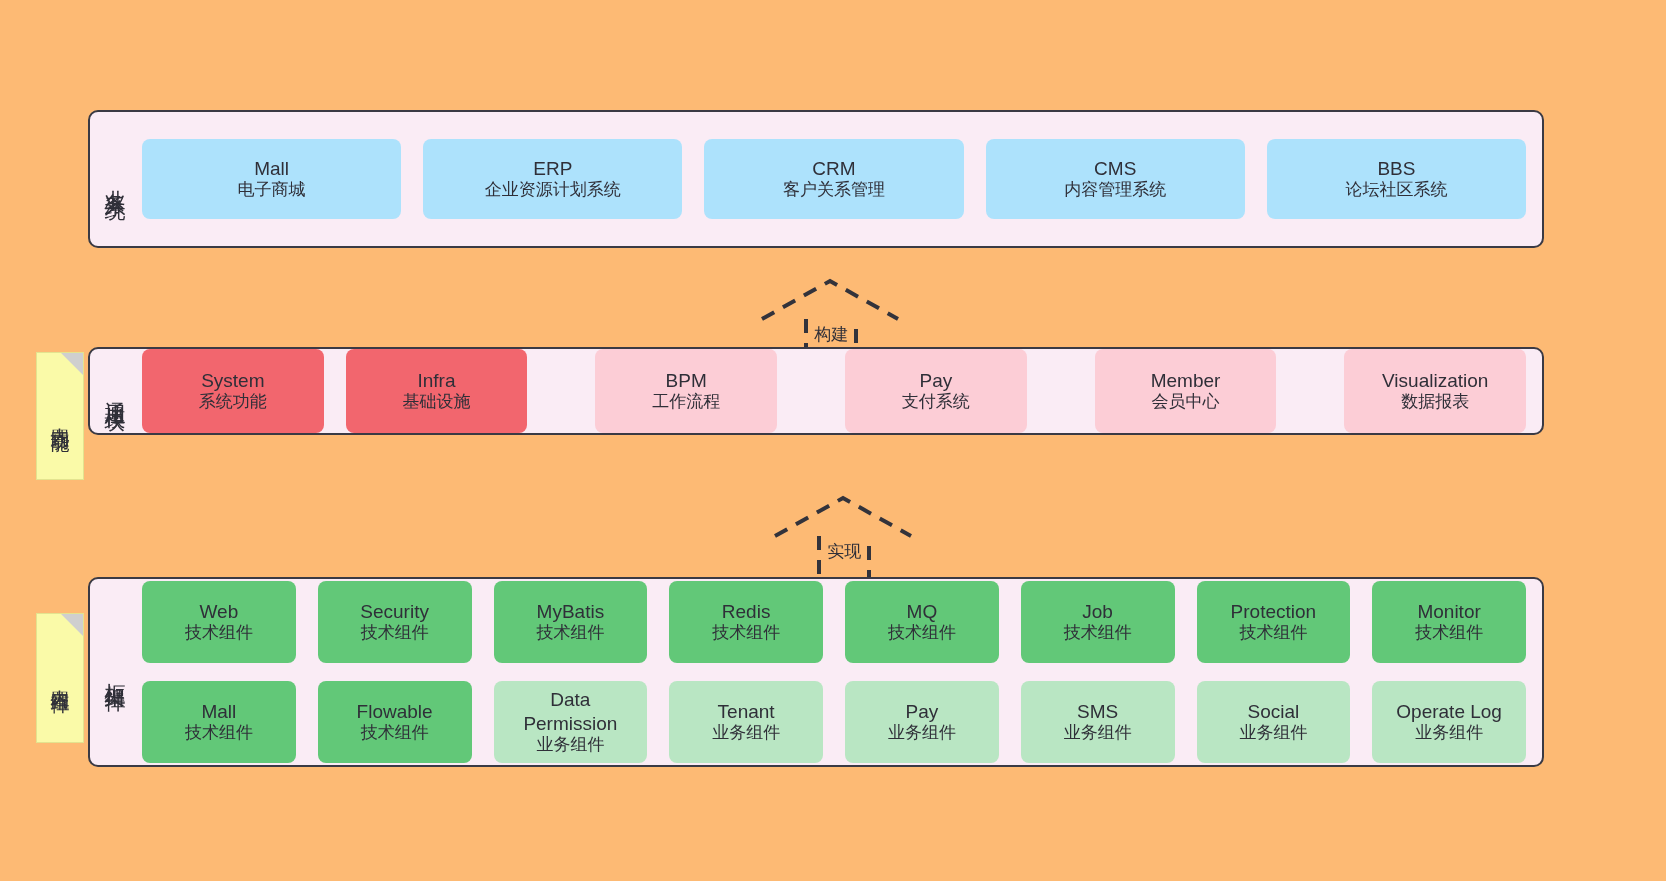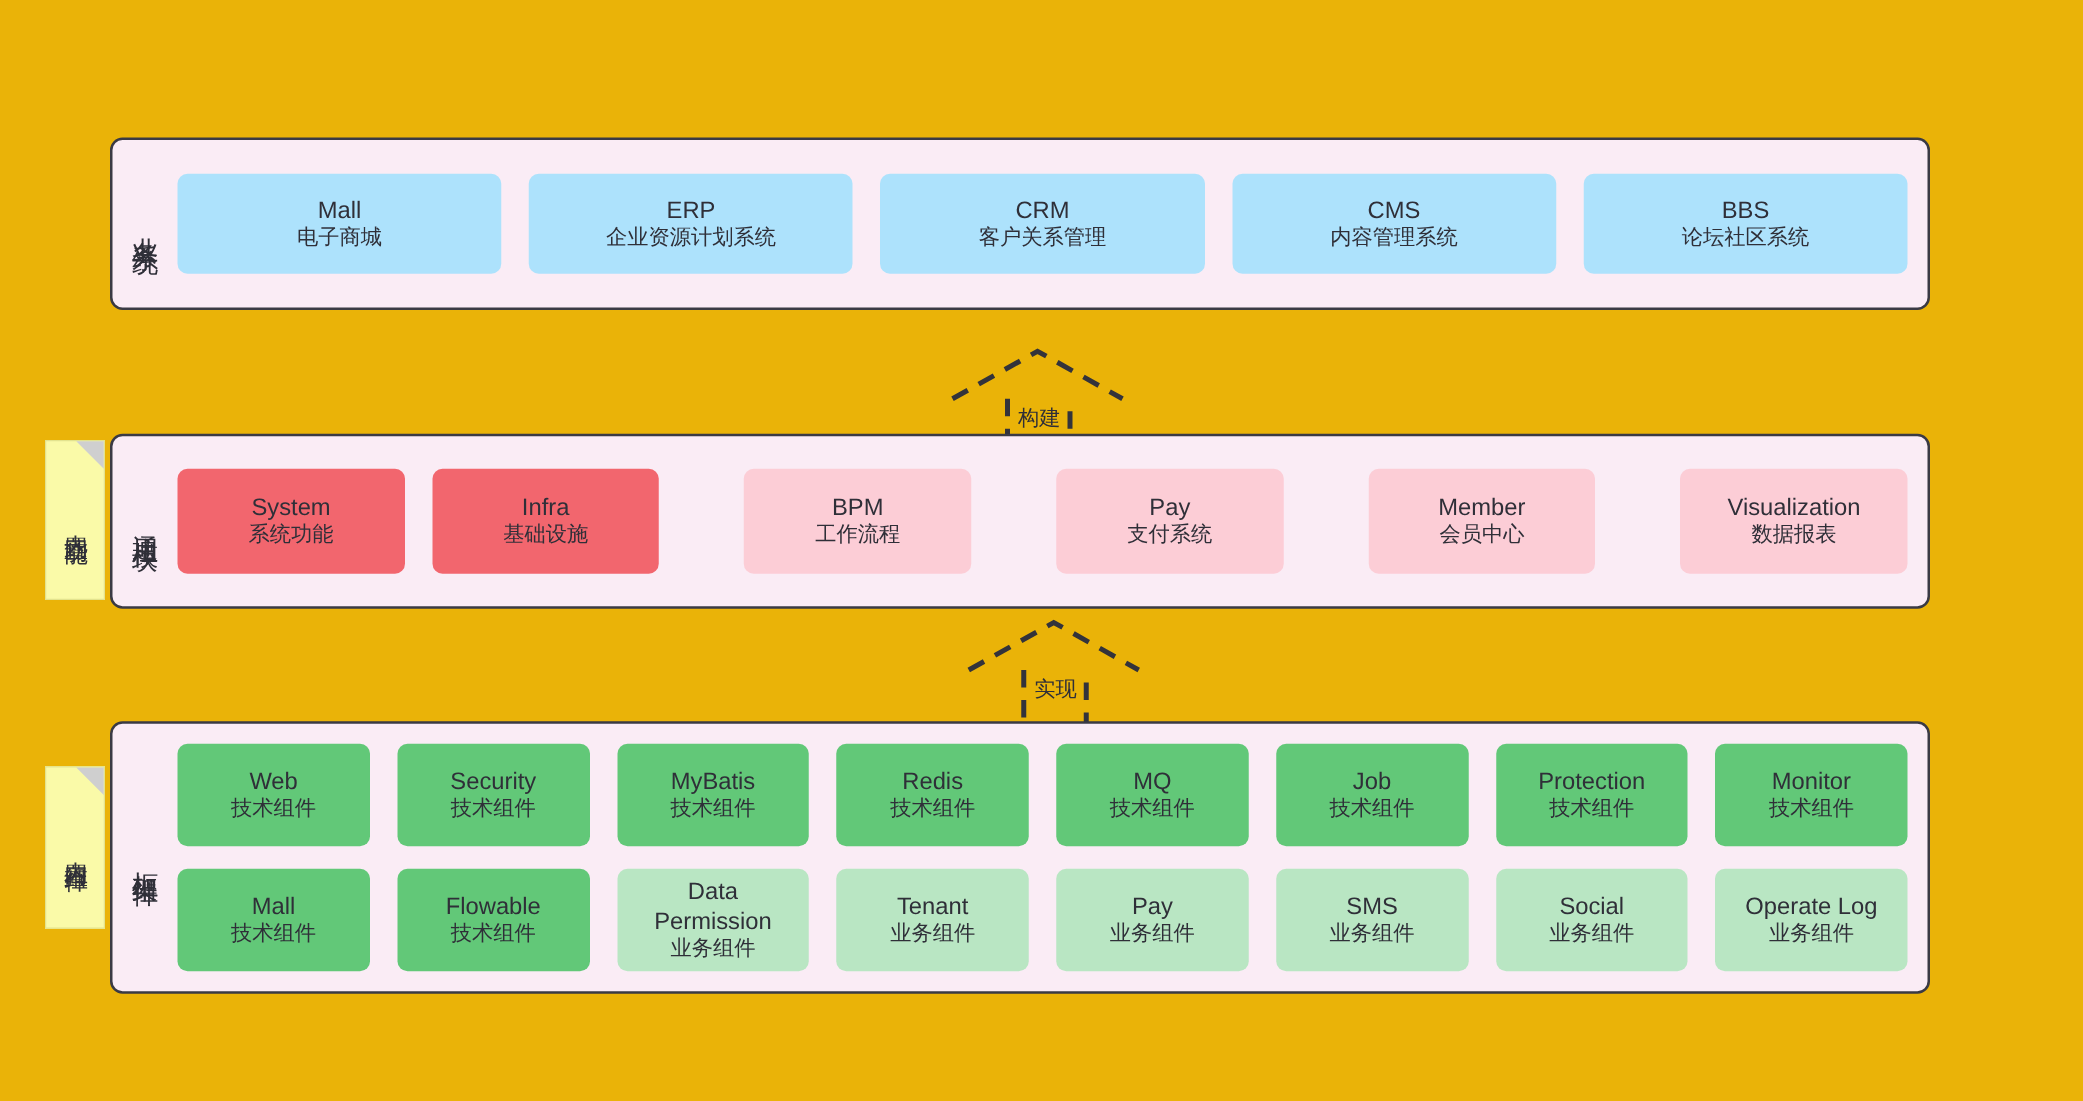--- a/index.html
+++ b/index.html
@@ -5,21 +5,21 @@
   * { box-sizing: border-box; }
   html, body {
     margin: 0; padding: 0;
     background: #f7f7f7;
     font-family: "Liberation Sans", "DejaVu Sans", sans-serif;
   }
   #canvas {
     position: relative;
     width: 1666px;
     height: 881px;
-    background: #eab308;
+    background: #fdba74;
     overflow: hidden;
   }
 
   
   .layer {
     position: absolute;
     background: #faecf5;
     border: 2px solid #3a3a44;
     border-radius: 10px;
     display: flex;
@@ -171,21 +171,21 @@
       <path d="M 66 48 L 66 95 L 116 95 L 116 48" fill="none" stroke="#33333b" stroke-width="4" stroke-dasharray="14 10" stroke-linecap="butt"></path>
     </svg>
     <div class="conn-label">构建</div>
   </div>
 
   <div class="note" style="left:36px; top:352px; height:128px;">
     <span>内置功能</span>
     <span class="note-fold"></span>
   </div>
 
-  <div class="layer" id="layer-modules" style="left:88px; top:347px; width:1456px; height:140px;">
+  <div class="layer" id="layer-modules" style="left:88px; top:347px; width:1456px; height:88px;">
     <div class="layer-title">通用模块</div>
     <div class="layer-body">
       <div class="row">
 
         <div class="card c-red h-mod">
           <span class="t1">System</span>
           <span class="t2">系统功能</span>
         </div>
 
         <div class="card c-red h-mod">
@@ -223,21 +223,21 @@
       <path d="M 66 48 L 66 95 L 116 95 L 116 48" fill="none" stroke="#33333b" stroke-width="4" stroke-dasharray="14 10" stroke-linecap="butt"></path>
     </svg>
     <div class="conn-label">实现</div>
   </div>
 
   <div class="note" style="left:36px; top:613px; height:130px;">
     <span>内置组件</span>
     <span class="note-fold"></span>
   </div>
 
-  <div class="layer" id="layer-framework" style="left:88px; top:577px; width:1456px; height:218px;">
+  <div class="layer" id="layer-framework" style="left:88px; top:577px; width:1456px; height:190px;">
     <div class="layer-title">框架组件</div>
     <div class="layer-body">
 
       <div class="row">
         <div class="card c-green-dark h-fw">
           <span class="t1">Web</span>
           <span class="t2">技术组件</span>
         </div>
         <div class="card c-green-dark h-fw">
           <span class="t1">Security</span>

